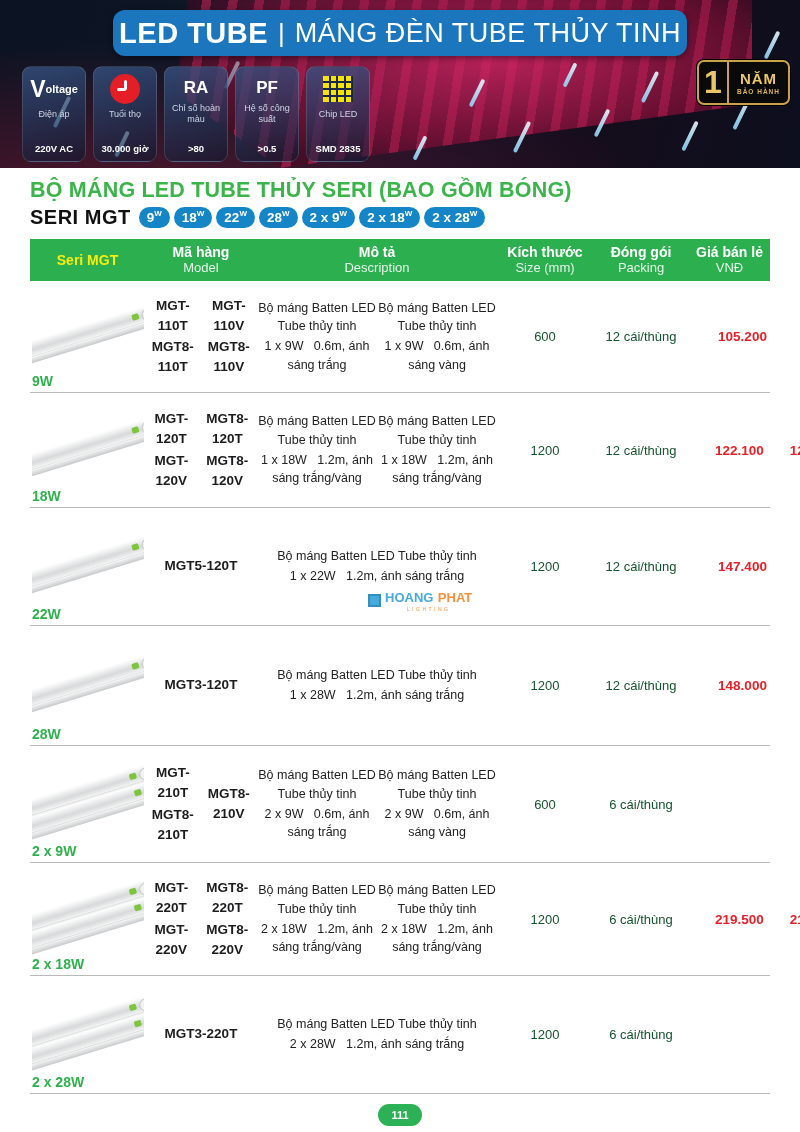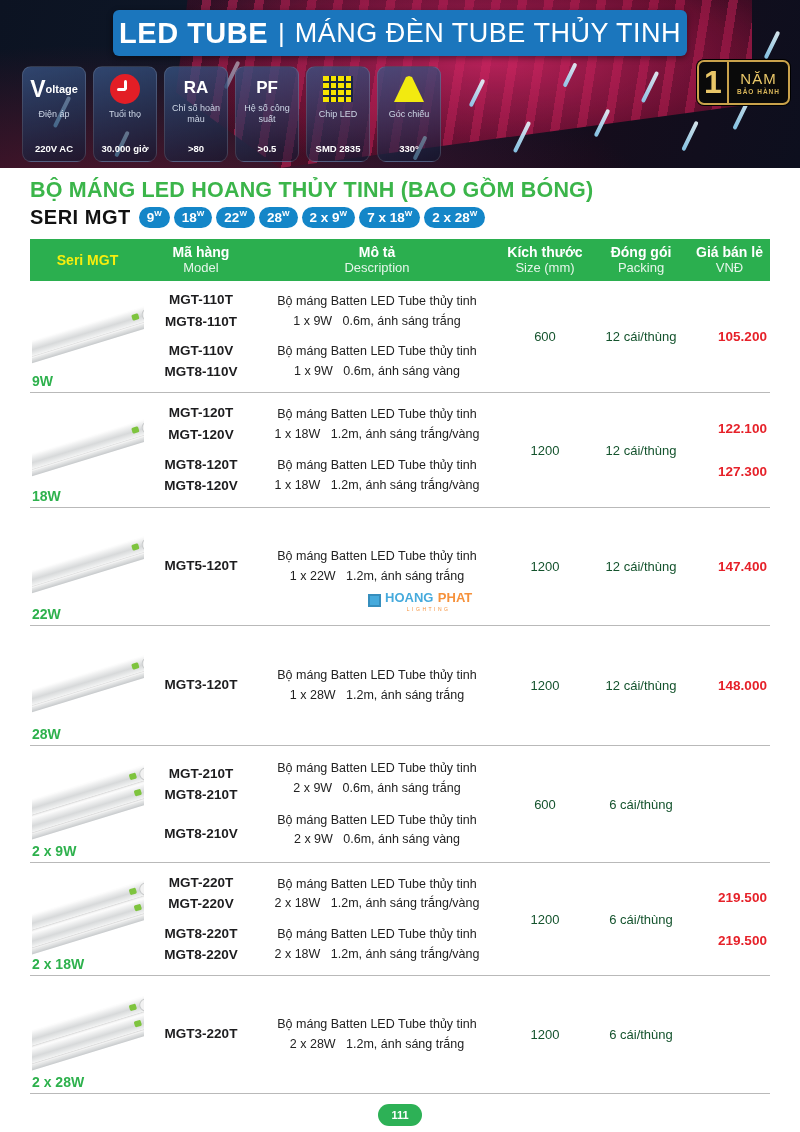--- a/index.html
+++ b/index.html
@@ -13,21 +13,21 @@
     overflow:hidden; }
   .beams { position:absolute; left:22%; top:0; width:72%; height:100%;
     background:
       radial-gradient(ellipse at 55% 35%, rgba(225,40,105,.85), rgba(170,20,70,.45) 55%, transparent 75%),
       repeating-linear-gradient(99deg, rgba(215,35,90,.6) 0 9px, rgba(90,8,35,.45) 9px 26px);
     clip-path: polygon(2% 0, 100% 0, 100% 62%, 18% 100%, 0 55%); opacity:.92; }
   .streak { position:absolute; width:4px; border-radius:2px;
     background:linear-gradient(180deg,#eafaff,#8fd4f7); transform:rotate(26deg); opacity:.9; }
 
   .banner { position:absolute; left:113px; top:10px; width:574px; height:46px;
-    background:#1b76bd; border-radius:6px; display:flex; align-items:center; justify-content:center;
+    background:#1b76bd; border-radius:12px; display:flex; align-items:center; justify-content:center;
     gap:10px; box-shadow:0 2px 6px rgba(0,0,0,.45); }
   .banner .b1 { color:#fff; font-size:29px; font-weight:bold; letter-spacing:.5px; }
   .banner .bsep { color:#fff; font-size:26px; font-weight:300; }
   .banner .b2 { color:#fff; font-size:27px; font-weight:400; letter-spacing:.5px; }
 
   .specs { position:absolute; left:22px; top:66px; display:flex; gap:7px; }
   .spec { width:64px; height:96px; border-radius:9px; padding:6px 3px 7px;
     background:linear-gradient(165deg, rgba(56,84,132,.78), rgba(12,24,48,.55));
     border:1px solid rgba(255,255,255,.14);
     display:flex; flex-direction:column; align-items:center; justify-content:space-between; }
@@ -45,21 +45,21 @@
       repeating-linear-gradient(to right, transparent 0 5.5px, #1a2742 5.5px 7.5px),
       repeating-linear-gradient(to bottom, transparent 0 5px, #1a2742 5px 7px); }
   .cone { width:30px; height:26px; background:#f2ea10; clip-path:polygon(50% 0, 60% 4%, 100% 100%, 0 100%, 40% 4%); }
 
   .warranty { position:absolute; right:10px; top:60px; width:93px; height:45px; background:#0a0a0a;
     border:2px solid #c9a24b; border-radius:7px; display:flex; align-items:stretch; overflow:hidden;
     box-shadow:0 0 0 1px #000; }
   .warranty .one { width:30px; display:flex; align-items:center; justify-content:center;
     color:#e9c768; font-size:32px; font-weight:bold; border-right:2px solid #c9a24b; }
   .warranty .wr { flex:1; display:flex; flex-direction:column; align-items:center; justify-content:center; gap:1px; }
-  .warranty .nam { color:#e9c768; font-size:15px; font-weight:normal; letter-spacing:1px; }
+  .warranty .nam { color:#e9c768; font-size:15px; font-weight:bold; letter-spacing:1px; }
   .warranty .bh { color:#d9b65a; font-size:6.5px; font-weight:bold; letter-spacing:1px; }
 
   
   .sect-title { margin:10px 0 3px 30px; color:#3bb54a; font-size:21.5px; font-weight:bold; letter-spacing:.2px; }
   .seri-row { margin:3px 0 0 30px; display:flex; align-items:center; gap:8px; }
   .seri-name { color:#111; font-size:20px; font-weight:bold; letter-spacing:.5px; }
   .badges { display:flex; gap:4px; align-items:center; }
   .badge { background:#1486c8; color:#fff; font-weight:bold; font-size:13.5px;
     border-radius:13px; padding:3px 8px 4px; line-height:1; white-space:nowrap; }
   .badge sup { font-size:8px; font-weight:bold; }
@@ -68,21 +68,21 @@
   .tbl { margin:10px 30px 0; width:740px; }
   .thead { display:grid; grid-template-columns:115px 112px 240px 96px 96px 81px;
     background:#2baf4f; height:42px; align-items:center; }
   .th { text-align:center; line-height:1.15; }
   .th .vi { color:#fff; font-weight:bold; font-size:14px; }
   .th .en { color:rgba(255,255,255,.88); font-size:13px; }
   .th.first .vi { color:#f7ee0e; font-size:14px; }
 
   .prow { position:relative; display:grid; grid-template-columns:115px 112px 240px 96px 96px 81px;
     border-bottom:1.5px solid #b9b9b9; }
-  .col { height:100%; display:flex; flex-direction:column; justify-content:space-evenly; align-items:center; text-align:center; }
+  .col { height:100%; display:flex; flex-direction:row; justify-content:space-evenly; align-items:center; text-align:center; }
   .group { display:flex; flex-direction:column; gap:1px; }
   .model { font-weight:bold; font-size:13.5px; color:#1c1c1e; line-height:1.5; }
   .dline { font-size:12.5px; color:#222; line-height:1.5; white-space:pre-wrap; }
   .plain { font-size:13px; color:#14532d; }
   .pr { color:#e62129; font-weight:bold; font-size:13.5px;margin-left:26px; }
   .series { position:absolute; left:2px; bottom:3px; color:#2eb14d; font-weight:bold; font-size:14px; }
 
   
   .col.img { justify-content:center; }
   .tubes { position:relative; width:112px; height:86px; overflow:hidden; }
@@ -160,48 +160,41 @@
         <div class="lbl">Hệ số công suất</div>
         <div class="val">&gt;0.5</div>
       </div>
       <div class="spec">
         <div class="ttl">
             <span class="ledgrid"></span>
           </div>
         <div class="lbl">Chip LED</div>
         <div class="val">SMD 2835</div>
       </div>
-      <div class="spec">
-        <div class="ttl">
-            <span class="cone"></span>
-          </div>
-        <div class="lbl">Góc chiếu</div>
-        <div class="val">330°</div>
-      </div>
     </div>
 
     <div class="warranty">
       <div class="one">1</div>
       <div class="wr">
         <div class="nam">NĂM</div>
         <div class="bh">BẢO HÀNH</div>
       </div>
     </div>
   </div>
 
-  <div class="sect-title">BỘ MÁNG LED HOANG THỦY TINH (BAO GỒM BÓNG)</div>
+  <div class="sect-title">BỘ MÁNG LED TUBE THỦY SERI (BAO GỒM BÓNG)</div>
   <div class="seri-row">
     <span class="seri-name">SERI MGT</span>
     <span class="badges">
       <span class="badge"><span>9</span><sup>W</sup></span>
       <span class="badge"><span>18</span><sup>W</sup></span>
       <span class="badge"><span>22</span><sup>W</sup></span>
       <span class="badge"><span>28</span><sup>W</sup></span>
       <span class="badge"><span>2 x 9</span><sup>W</sup></span>
-      <span class="badge"><span>7 x 18</span><sup>W</sup></span>
+      <span class="badge"><span>2 x 18</span><sup>W</sup></span>
       <span class="badge"><span>2 x 28</span><sup>W</sup></span>
     </span>
   </div>
 
   <div class="tbl">
     <div class="thead">
       <div class="th first">
           <div class="vi">Seri MGT</div>
         </div>
       <div class="th">

